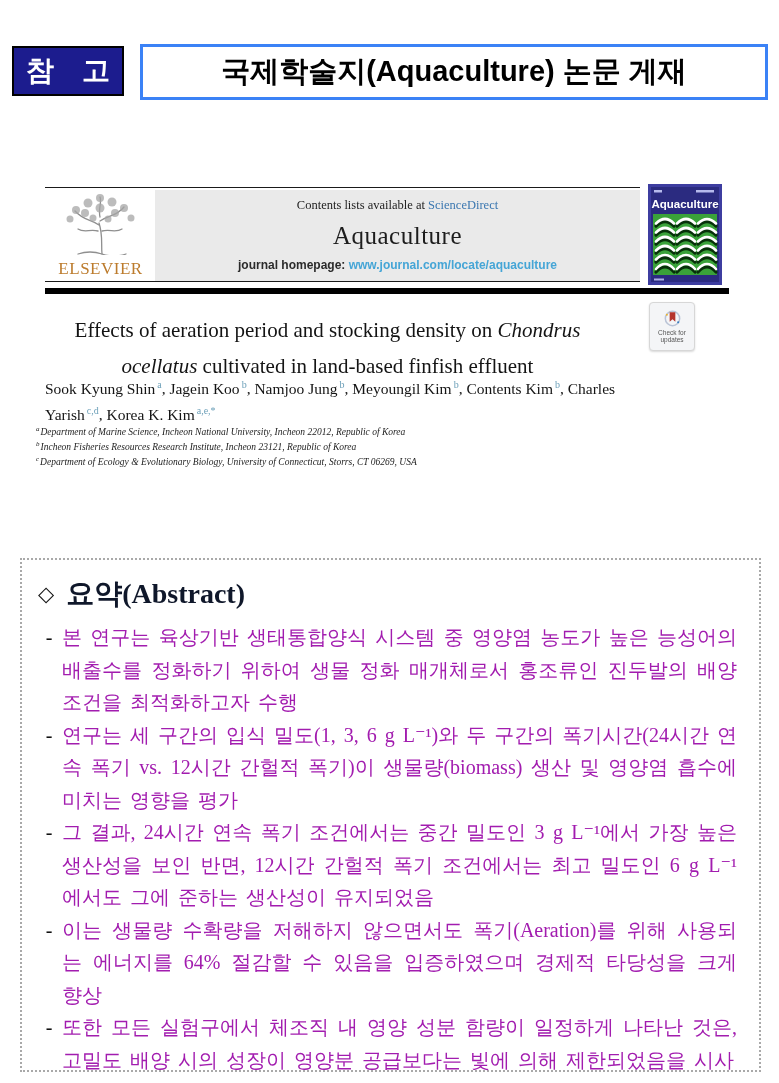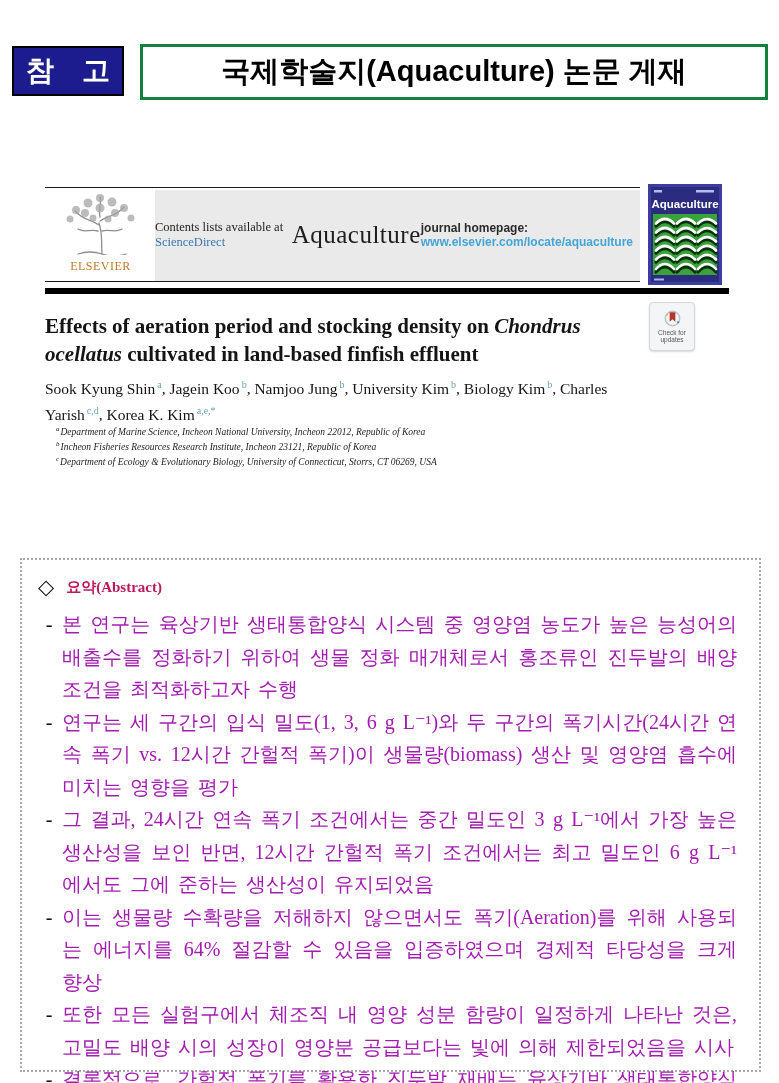--- a/index.html
+++ b/index.html
@@ -6,63 +6,63 @@
   .page{position:relative;width:778px;height:1083px;background:#fff;overflow:hidden;
         font-family:"Liberation Serif","DejaVu Serif",serif;color:#1a1a1a;padding-left:12px;}
 
   
   .ref-badge{position:absolute;left:12px;top:46px;width:112px;height:50px;
     background:#1c1c8e;border:2px solid #000;box-sizing:border-box;
     color:#fff;font-family:"Liberation Sans","DejaVu Sans",sans-serif;font-weight:bold;
     font-size:28px;letter-spacing:10px;display:flex;align-items:center;justify-content:center;
     padding-left:10px;}
   .title-box{position:absolute;left:140px;top:44px;width:628px;height:56px;
-    border:3px solid #15803d;box-sizing:border-box;display:flex;align-items:center;justify-content:center;
+    border:3px solid #3b82f6;box-sizing:border-box;display:flex;align-items:center;justify-content:center;
     font-family:"Liberation Sans","DejaVu Sans",sans-serif;font-weight:bold;font-size:29px;color:#000;}
 
   
   .citation{position:absolute;left:155px;top:158px;width:485px;text-align:center;
     font-size:13px;color:#47656e;}
   .rule-thin{position:absolute;left:45px;width:595px;height:1px;background:#1a1a1a;}
   .rt1{top:187px;}
   .rt2{top:281px;}
   .elsevier{position:absolute;left:48px;top:191px;width:105px;height:88px;text-align:center;}
-  .els-text{font-size:12px;color:#bc7b2c;letter-spacing:.5px;margin-top:0px;
+  .els-text{font-size:17px;color:#bc7b2c;letter-spacing:.5px;margin-top:0px;
     font-family:"Liberation Serif",serif;}
   .graybox{position:absolute;left:155px;top:190px;width:485px;height:91px;background:#eaeaea;
-    display:flex;flex-direction:row;align-items:center;justify-content:space-between;
+    display:flex;flex-direction:column;align-items:center;justify-content:space-between;
     padding:8px 0 9px 0;box-sizing:border-box;}
   .contents-line{font-size:12.5px;color:#222;}
   .contents-line a{color:#3b77b0;text-decoration:none;}
   .jname{font-size:25px;color:#1d1d1d;letter-spacing:.5px;}
   .homepage{font-size:12px;color:#2b2b2b;font-family:"Liberation Sans","DejaVu Sans",sans-serif;font-weight:bold;}
   .homepage a{color:#45a5d6;text-decoration:none;font-weight:bold;}
   .cover{position:absolute;left:648px;top:184px;width:74px;height:101px;}
   .rule-thick{position:absolute;left:45px;top:288px;width:684px;height:6px;background:#000;}
 
   
   .ptitle{position:absolute;left:45px;top:312px;width:565px;margin:0;
-    font-size:21px;font-weight:bold;line-height:28px;color:#141414;}
+    font-size:21px;font-weight:normal;line-height:36px;color:#141414;text-align:center;}
   .check-badge{position:absolute;left:649px;top:302px;width:44px;height:47px;
     background:#f4f5f7;border:1px solid #d7d7d7;border-radius:4px;box-shadow:0 1px 2px rgba(0,0,0,.15);
     display:flex;flex-direction:column;align-items:center;justify-content:center;cursor:pointer;}
   .check-label{font-size:6.5px;line-height:7.5px;color:#555;text-align:center;width:38px;
     font-family:"Liberation Sans","DejaVu Sans",sans-serif;margin-top:2px;}
   .authors{position:absolute;left:45px;top:374px;width:590px;font-size:15.5px;line-height:22px;color:#141414;}
   .authors sup{color:#6b9fb8;font-size:10px;margin-left:2px;}
-  .affils{position:absolute;left:56px;top:424px;width:660px;}
+  .affils{position:absolute;left:36px;top:424px;width:660px;}
   .affil{font-size:9.5px;font-style:italic;line-height:11.8px;color:#222;}
   .affil sup{font-size:7px;color:#222;margin-right:1px;}
 
   
   .abstract{position:absolute;left:20px;top:558px;width:741px;height:514px;box-sizing:border-box;
     border:2px dotted #a9a9a9;padding:13px 22px 8px 14px;}
   .ab-head{display:flex;align-items:center;margin:2px 0 8px 2px;}
   .diamond{font-size:21px;margin-right:12px;color:#111;}
-  .ab-title{font-size:15px;font-weight:bold;color:#be185d;}
+  .ab-title{font-size:28px;font-weight:bold;color:#0f172a;}
   .bullet{display:flex;align-items:flex-start;}
   .dash{flex:none;width:26px;text-align:center;font-size:20px;line-height:32.5px;color:#111;}
   .btext{flex:1;font-size:20px;line-height:32.5px;text-align:justify;word-spacing:3px;color:#a21caf;}
 </style>
 </head>
 <body>
 
 <div class="page">
 
   <div class="ref-badge">참 고</div>
@@ -101,21 +101,21 @@
   </div>
 
   <div class="graybox">
     <div class="contents-line">
       <span>Contents lists available at</span>
       <a href="#" class="sd">ScienceDirect</a>
     </div>
     <div class="jname">Aquaculture</div>
     <div class="homepage">
       <span>journal homepage:</span>
-      <a href="#">www.elsevier.com/locate/aquaculture</a>
+      <a href="#">www.journal.com/locate/aquaculture</a>
     </div>
   </div>
 
   <div class="cover">
     <svg width="74" height="101" viewBox="0 0 74 101">
       <rect width="74" height="101" fill="#3d3da0"></rect>
       <rect x="3" y="3" width="68" height="95" fill="#2b2b80"></rect>
       <rect x="6" y="6" width="8" height="2.5" fill="#cfd4ff" opacity=".85"></rect>
       <rect x="48" y="6" width="18" height="2.5" fill="#cfd4ff" opacity=".85"></rect>
       <text x="37" y="24" fill="#ffffff" font-size="11.5" font-weight="bold" text-anchor="middle" font-family="Liberation Sans, sans-serif">Aquaculture</text>
@@ -183,23 +183,23 @@
 
   <div class="authors">
     
   
       <span class="author"><span>Sook Kyung Shin</span><sup>a</sup><span>, </span></span>
     
       <span class="author"><span>Jagein Koo</span><sup>b</sup><span>, </span></span>
     
       <span class="author"><span>Namjoo Jung</span><sup>b</sup><span>, </span></span>
     
-      <span class="author"><span>University Kim</span><sup>b</sup><span>, </span></span>
-    
-      <span class="author"><span>Biology Kim</span><sup>b</sup><span>, </span></span>
+      <span class="author"><span>Meyoungil Kim</span><sup>b</sup><span>, </span></span>
+    
+      <span class="author"><span>Contents Kim</span><sup>b</sup><span>, </span></span>
     
       <span class="author"><span>Charles Yarish</span><sup>c,d</sup><span>, </span></span>
     
       <span class="author"><span>Korea K. Kim</span><sup>a,e,*</sup><span></span></span>
     </div>
 
   <div class="affils">
 
       <div class="affil"><sup>a</sup><span>Department of Marine Science, Incheon National University, Incheon 22012, Republic of Korea</span></div>
 

